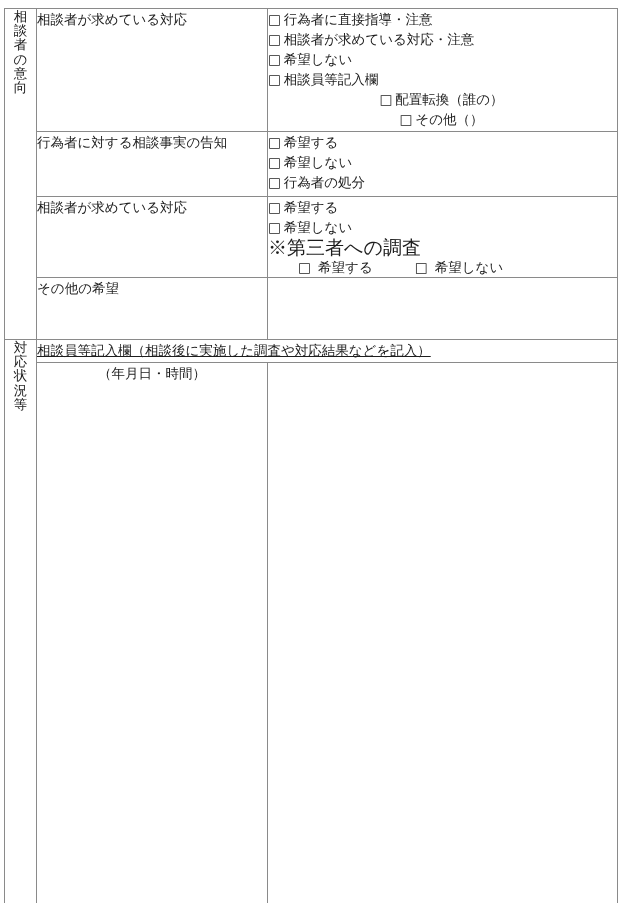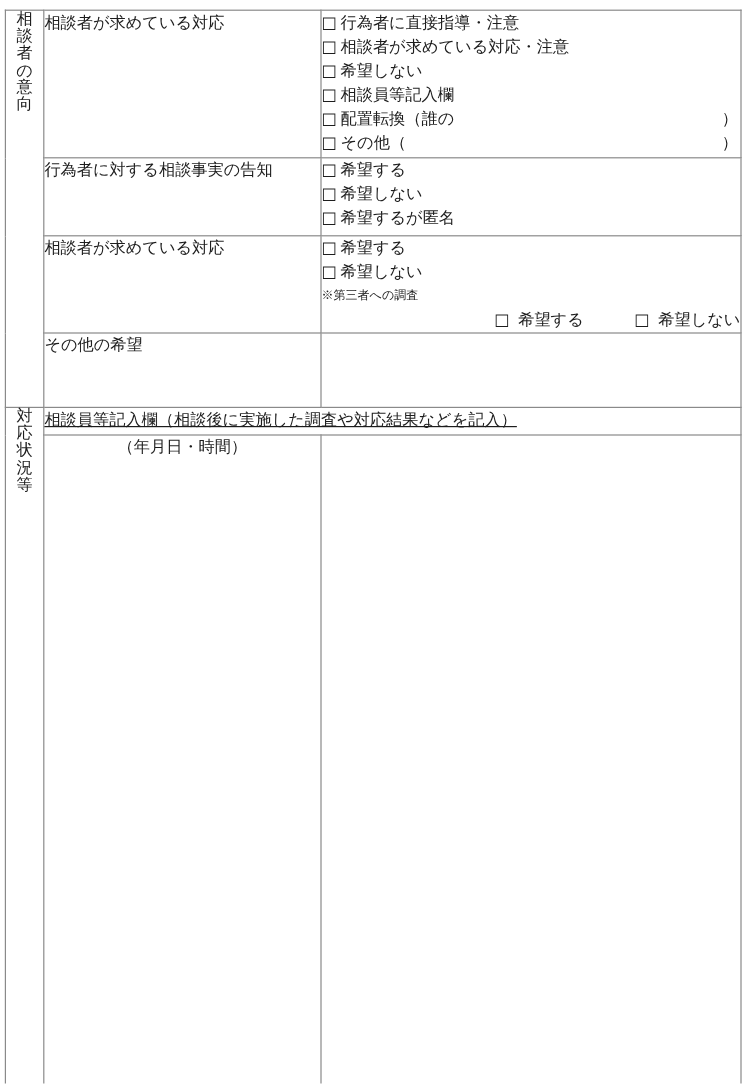--- a/index.html
+++ b/index.html
@@ -77,40 +77,39 @@
     white-space: nowrap;
     line-height: 20px;
     font-size: 13.5px;
   }
   .box {
     font-size: 13.5px;
     margin-right: 3px;
   }
   .opt-paren {
     display: flex;
-    justify-content: space-between;
+    justify-content: center;
     line-height: 20px;
     font-size: 13.5px;
     white-space: nowrap;
   }
   .opt-paren .tail {
     padding-right: 2px;
   }
   .sub-note {
     display: block;
     line-height: 20px;
-    font-size: 10px;
+    font-size: 19px;
   }
   .sub-opts {
     display: block;
     line-height: 20px;
     font-size: 13.5px;
     padding-left: 30px;
     white-space: pre;
-    text-align: right;
   }
   .sub-opts .gap {
     display: inline-block;
     width: 42px;
   }
 
   
   .note-head {
     padding: 1px 0 1px 9px;
     font-size: 13.5px;
@@ -172,21 +171,21 @@
           <span class="tail">）</span>
         </span>
       </td>
     </tr>
 
     <tr>
       <td class="labelcell r2">行為者に対する相談事実の告知</td>
       <td class="content r2">
         <span class="opt"><span class="box">□</span><span>希望する</span></span>
         <span class="opt"><span class="box">□</span><span>希望しない</span></span>
-        <span class="opt"><span class="box">□</span><span>希望するが匿名</span></span>
+        <span class="opt"><span class="box">□</span><span>行為者の処分</span></span>
       </td>
     </tr>
 
     <tr>
       <td class="labelcell r3">相談者が求めている対応</td>
       <td class="content r3">
         <span class="opt"><span class="box">□</span><span>希望する</span></span>
         <span class="opt"><span class="box">□</span><span>希望しない</span></span>
         <span class="sub-note">※第三者への調査</span>
         <span class="sub-opts"><span class="box">□</span> <span>希望する</span><span class="gap"></span><span class="box">□</span> <span>希望しない</span></span>

